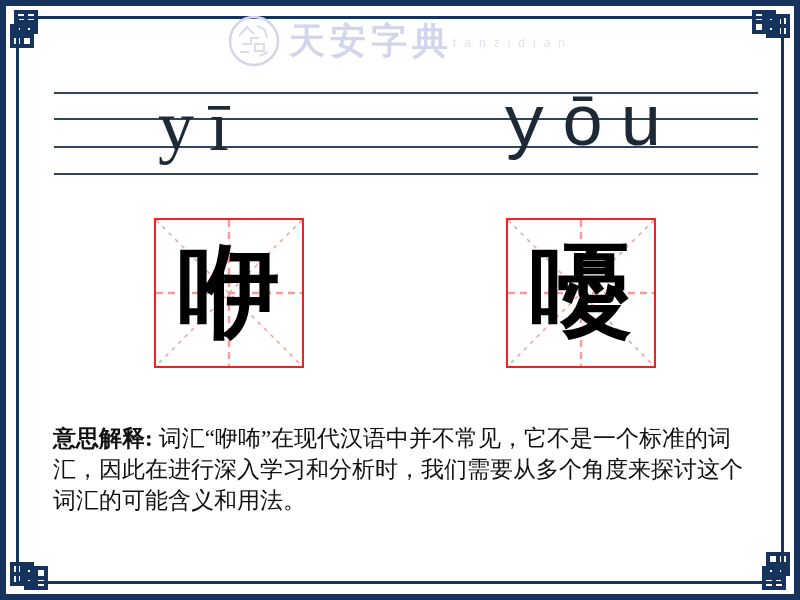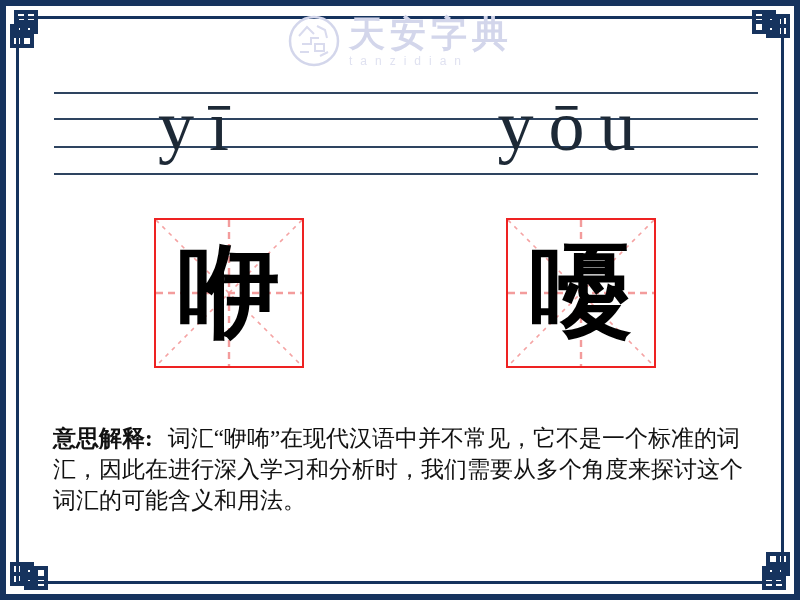--- a/index.html
+++ b/index.html
@@ -25,47 +25,47 @@
   .corner.tr{right:-6px;top:-6px;transform:rotate(90deg);}
   .corner.br{right:-6px;bottom:-6px;transform:rotate(180deg);}
   .corner.bl{left:-6px;bottom:-6px;transform:rotate(270deg);}
 
   
   .logo{
     position:absolute;left:0;top:8px;width:100%;
     display:flex;justify-content:center;align-items:center;gap:8px;
   }
   .logo-icon{width:54px;height:54px;flex:0 0 auto;}
-  .logo-col{display:flex;flex-direction:column;align-items:flex-start;}
+  .logo-col{display:flex;flex-direction:row;align-items:flex-start;}
   .logo-title{
     font-size:36px;font-weight:bold;color:#d3d6eb;
     letter-spacing:5px;line-height:38px;
   }
   .logo-sub{
     font-size:12px;color:#e0e2f1;letter-spacing:8px;
-    font-family:"Liberation Sans", sans-serif;margin-top:1px;
+    font-family:"Liberation Sans", sans-serif;margin-top:14px;
   }
 
   
   .pinyin-band{position:absolute;left:0;top:0;width:100%;height:0;}
   .pline{
     position:absolute;left:48px;width:704px;height:2px;background:#2e4460;
   }
   .pline.l1{top:86px;}
   .pline.l2{top:112px;}
   .pline.l3{top:140px;}
   .pline.l4{top:167px;}
   .syllable{
     position:absolute;top:93px;width:200px;
     font-size:72px;line-height:54px;color:#1d2936;
     letter-spacing:15px;text-align:center;
     font-family:"Liberation Serif", serif;
   }
   .syllable.s1{left:95px;}
-  .syllable.s2{left:468px;}
+  .syllable.s2{left:484px;font-family:Liberation Mono, monospace;}
 
   
   .char-box{
     position:absolute;top:212px;width:150px;height:150px;
     border:2px solid #ee2222;box-sizing:border-box;background:#fff;
   }
   .char-box.b1{left:148px;}
   .char-box.b2{left:500px;}
   .char-box svg{position:absolute;left:0;top:0;width:100%;height:100%;}
   .char-glyph{
@@ -76,21 +76,21 @@
     line-height:1;
   }
 
   
   .definition{
     position:absolute;left:47px;top:417px;width:708px;
     font-size:23px;line-height:31px;color:#111;
     font-family:serif;
     text-align:left;
   }
-  .def-label{font-weight:bold;margin-right:15px;}
+  .def-label{font-weight:bold;margin-right:6px;}
 </style>
 </head>
 <body>
 
 <div class="page">
 
   <div class="inner-frame"></div>
 
   <svg class="corner tl" viewBox="0 0 48 48">
     <g stroke="#16335e" stroke-width="4" fill="none">

